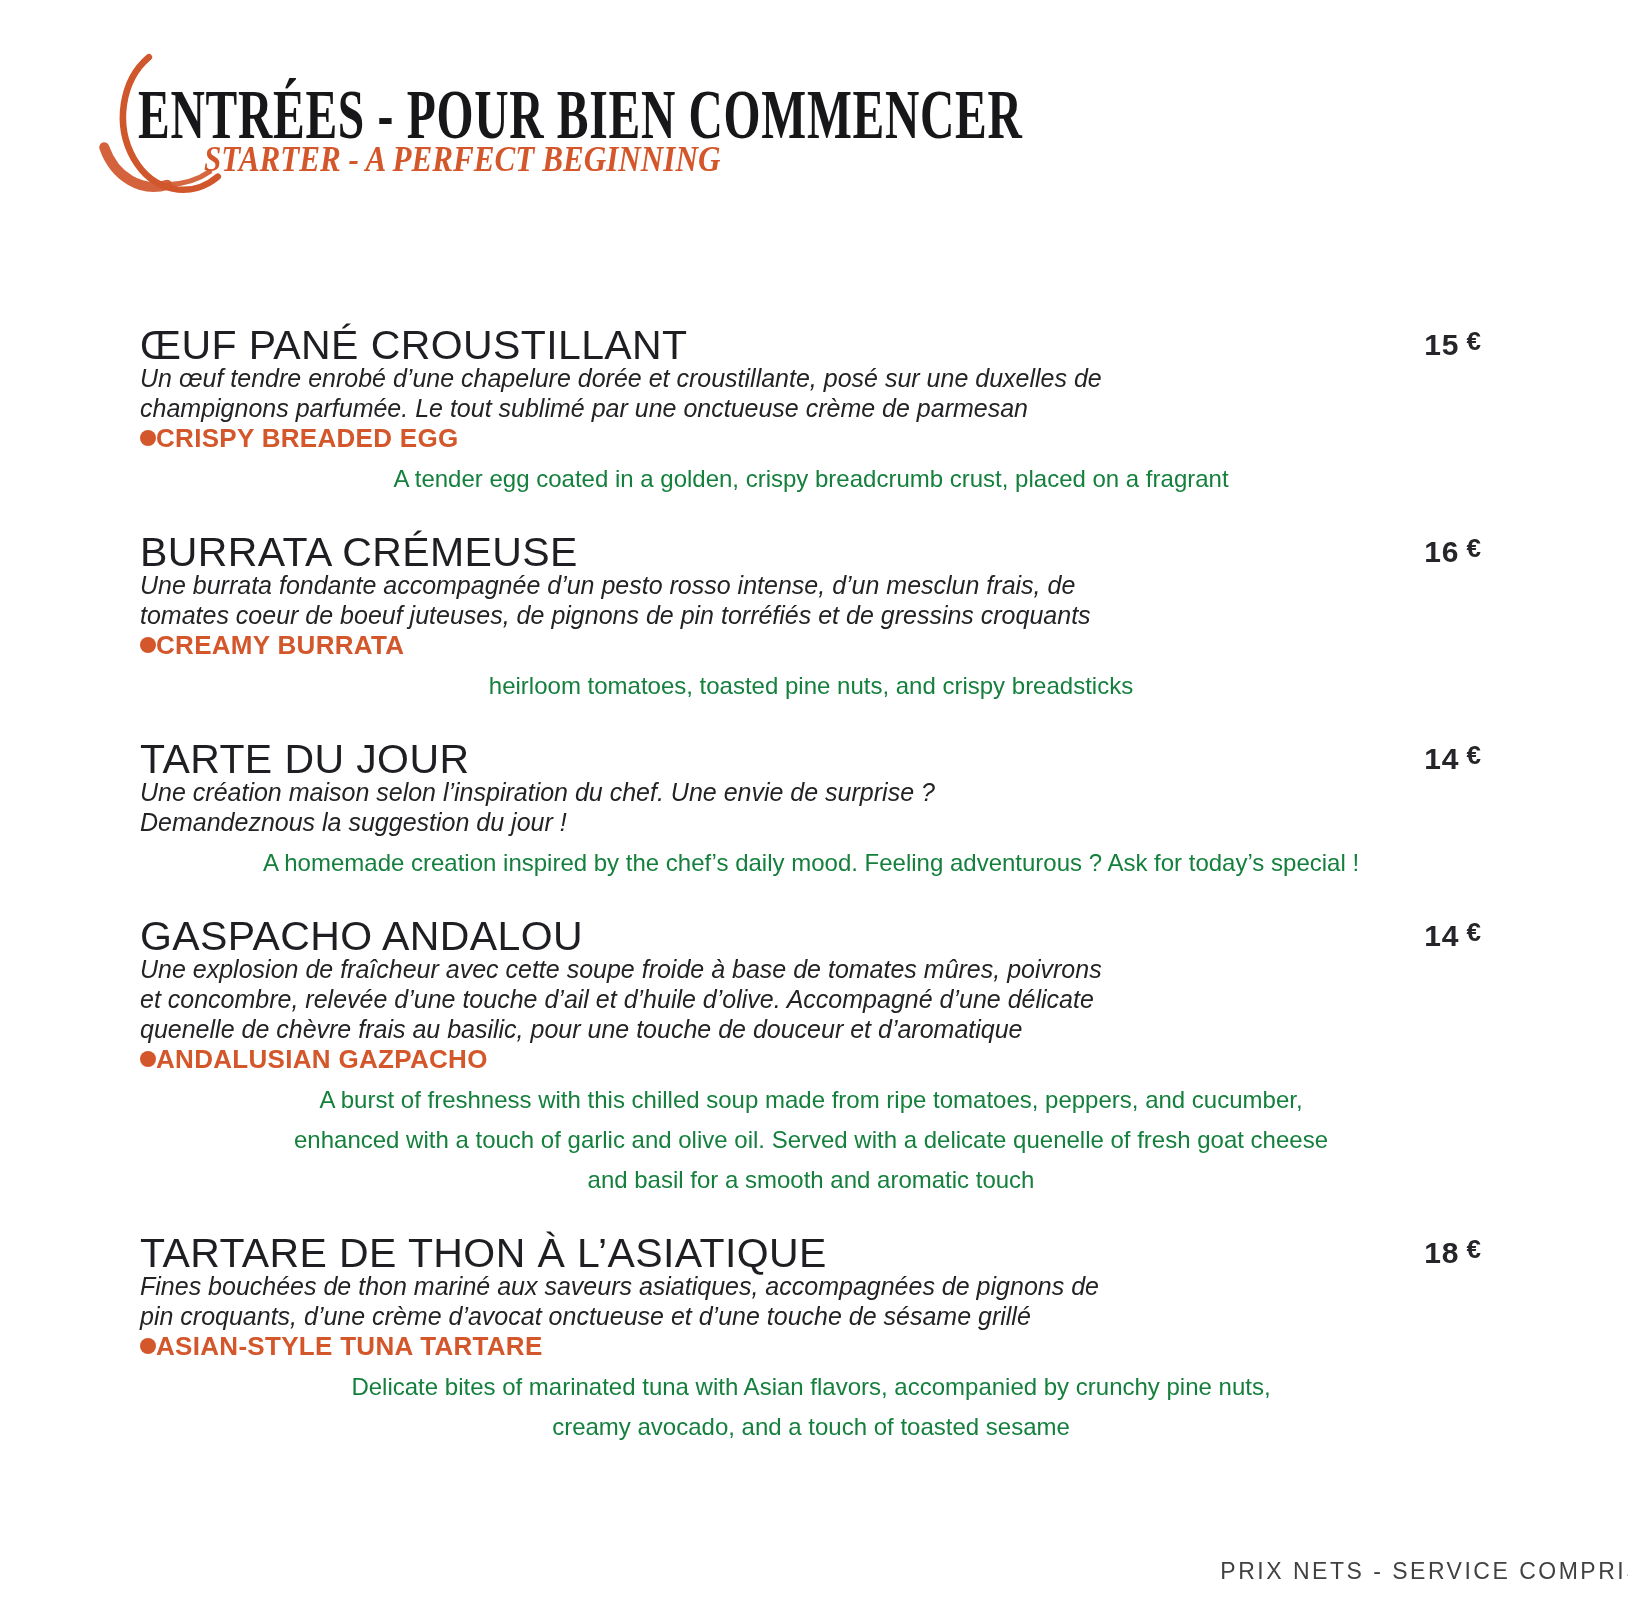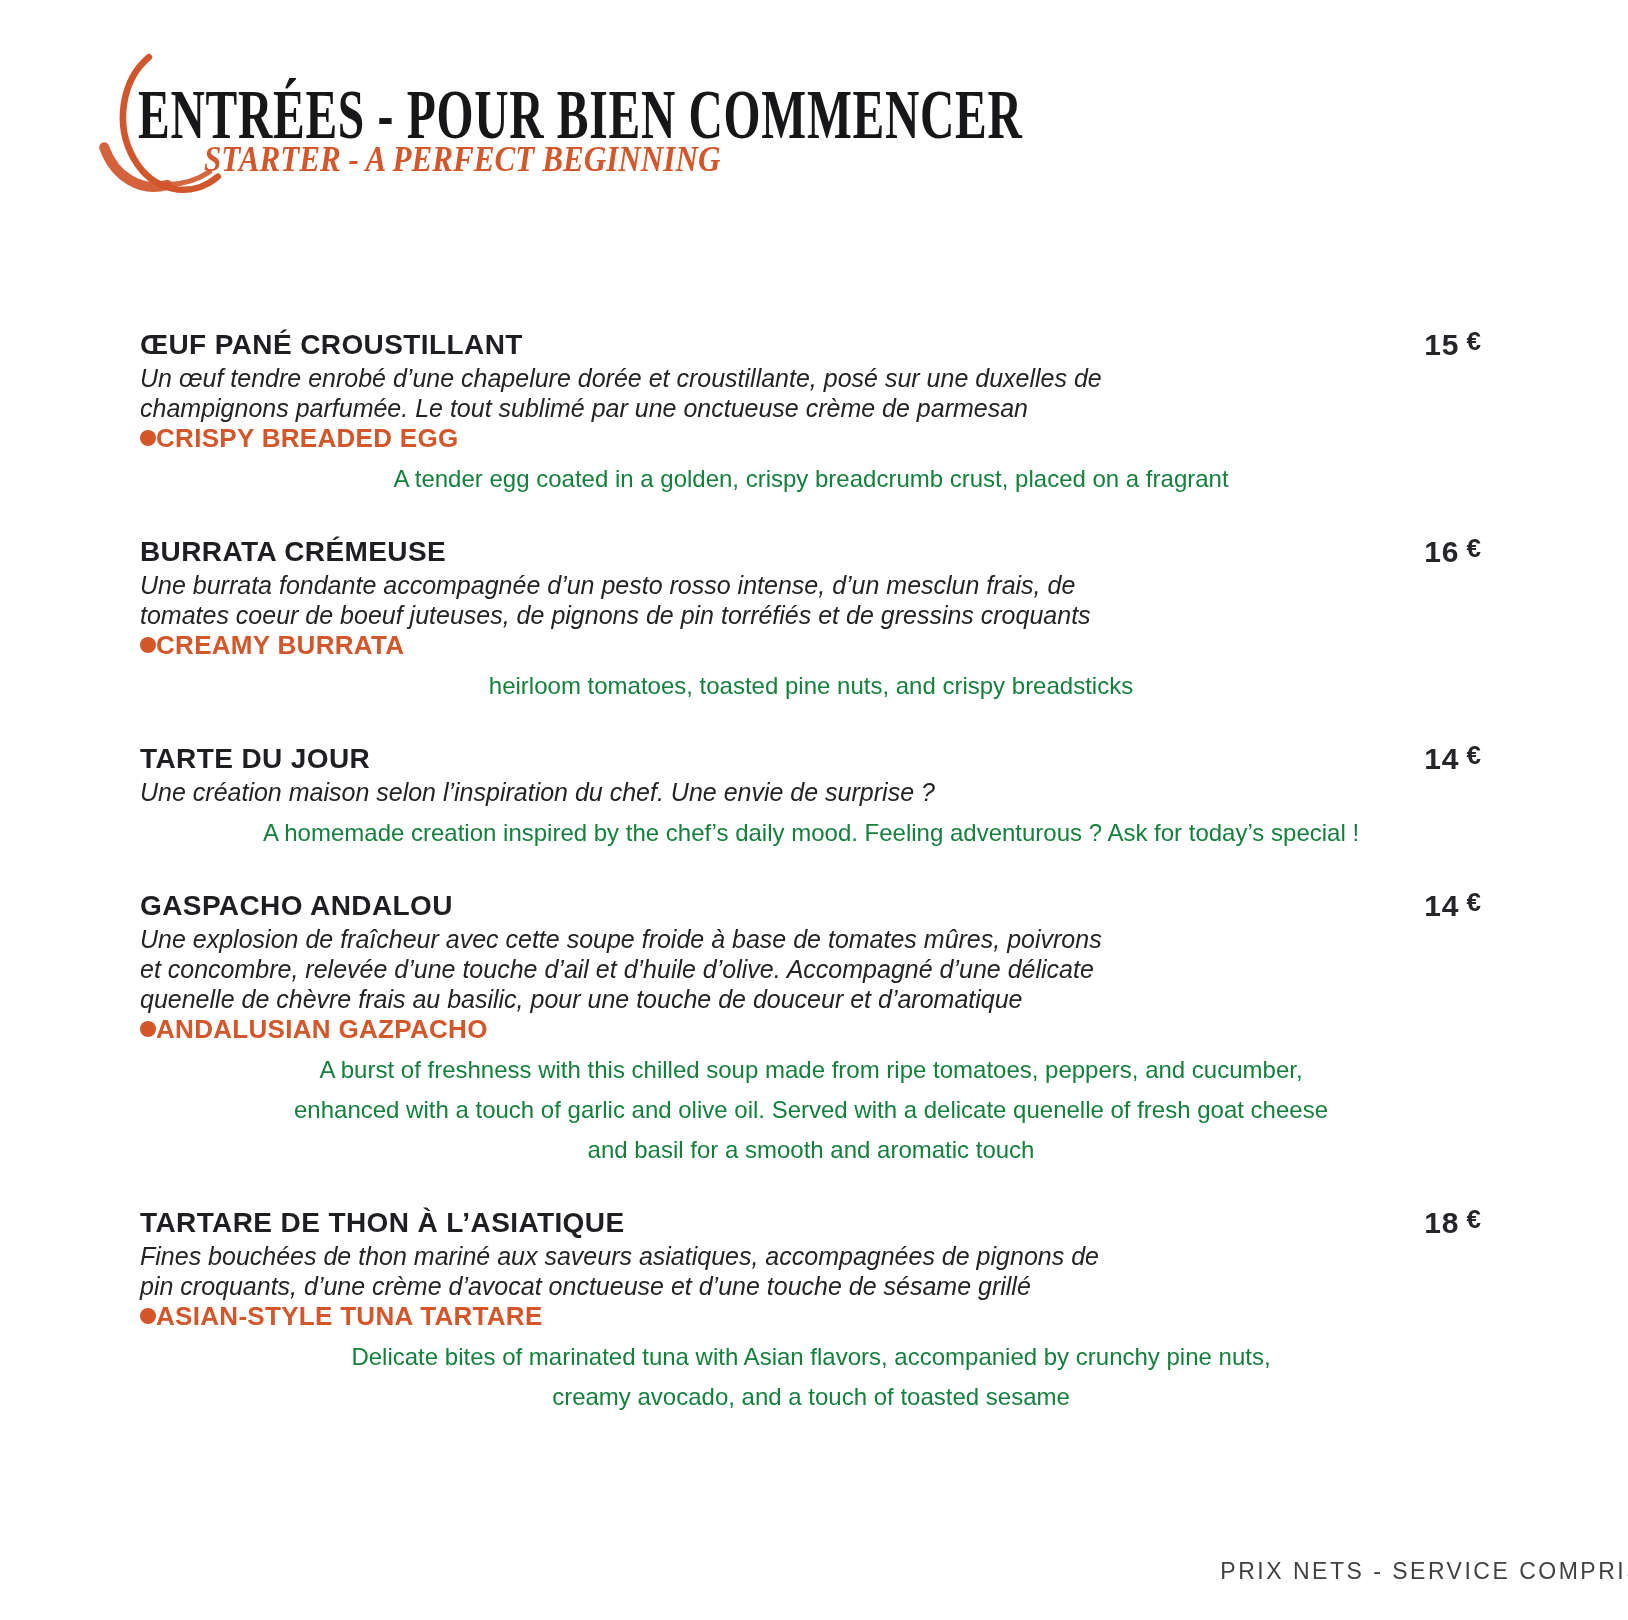--- a/index.html
+++ b/index.html
@@ -19,21 +19,21 @@
     position:absolute;left:204px;top:142px;z-index:1;margin:0;
     font-family:"Liberation Serif",serif;font-weight:700;font-style:italic;
     font-size:35px;line-height:1;color:#d4572b;white-space:nowrap;
     transform:scaleX(.89);transform-origin:left top;
   }
   
   .menu{position:absolute;left:140px;top:327px;width:1342px;}
   .item{margin:0 0 41px 0;}
   .head{display:flex;justify-content:space-between;align-items:flex-start;height:36px;}
   .t{
-    margin:0;font-size:28px;line-height:36px;font-weight:700;color:#1f1f23;
+    margin:0;font-size:41px;line-height:36px;font-weight:400;color:#1f1f23;
     letter-spacing:.4px;white-space:nowrap;
   }
   .price{font-size:30px;line-height:36px;font-weight:700;color:#26262a;letter-spacing:1px;white-space:nowrap;}
   .eur{display:inline-block;font-size:26px;font-weight:700;transform:translateY(-5px);margin-left:7px;}
   .fr{margin:0;font-size:25px;line-height:30px;color:#232326;white-space:nowrap;font-style:italic;}
   .enh{
     display:flex;align-items:center;height:30px;
     font-size:26px;font-weight:700;color:#d4572b;letter-spacing:.3px;white-space:nowrap;
   }
   .dot{width:16px;height:16px;border-radius:50%;background:#d4572b;flex:0 0 auto;}
@@ -86,20 +86,21 @@
     </div>
     <p class="en">heirloom tomatoes, toasted pine nuts, and crispy breadsticks</p>
   </article>
 
   <article class="item">
     <div class="head">
       <h2 class="t">TARTE DU JOUR</h2>
       <div class="price"><span>14</span><span class="eur">€</span></div>
     </div>
     <p class="fr">Une création maison selon l’inspiration du chef. Une envie de surprise ?</p>
+    <p class="fr">Demandeznous la suggestion du jour !</p>
     <p class="en">A homemade creation inspired by the chef’s daily mood. Feeling adventurous ? Ask for today’s special !</p>
   </article>
 
   <article class="item">
     <div class="head">
       <h2 class="t">GASPACHO ANDALOU</h2>
       <div class="price"><span>14</span><span class="eur">€</span></div>
     </div>
     <p class="fr">Une explosion de fraîcheur avec cette soupe froide à base de tomates mûres, poivrons</p>
     <p class="fr">et concombre, relevée d’une touche d’ail et d’huile d’olive. Accompagné d’une délicate</p>

